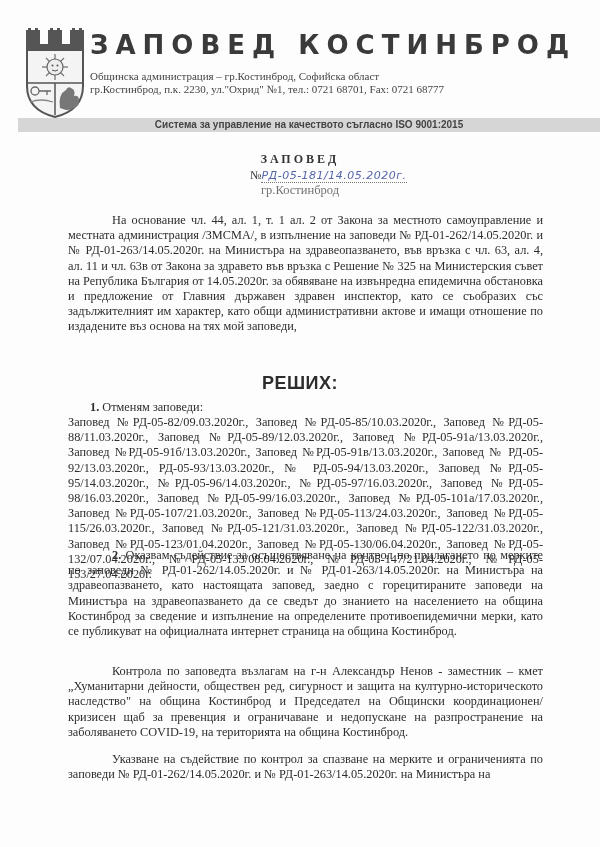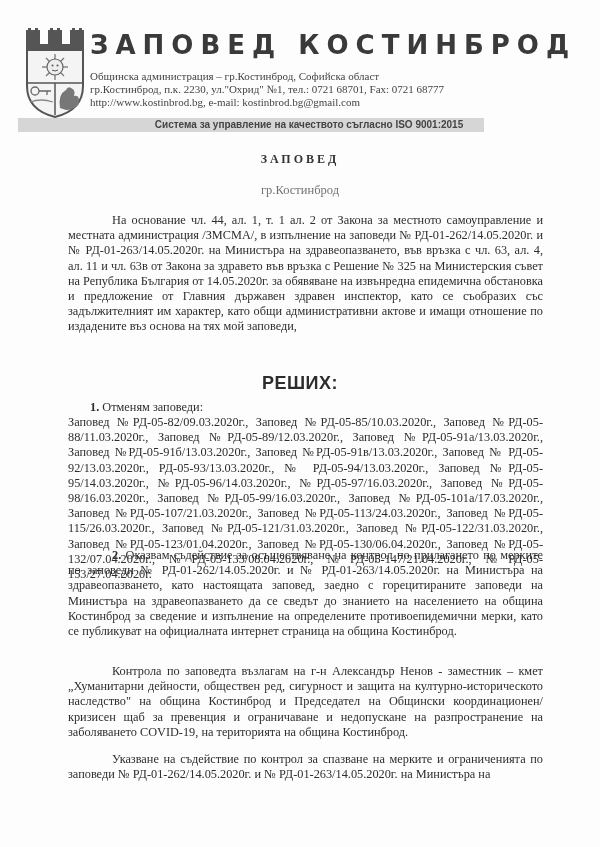--- a/index.html
+++ b/index.html
@@ -5,21 +5,21 @@
   html, body { margin: 0; padding: 0; background: #ffffff; }
   body { width: 600px; height: 847px; position: relative; overflow: hidden; color: #2a2a2a; }
   .page { position: absolute; left: 0; top: 0; width: 600px; height: 847px; background: #fdfdfd; }
 
   
   .crest { position: absolute; left: 24px; top: 28px; width: 62px; height: 90px; }
   .org-title { position: absolute; left: 90px; top: 30px; font-family: "DejaVu Sans", sans-serif; font-weight: bold;
     font-size: 26px; letter-spacing: 7px; color: #3a3a3a; white-space: nowrap; }
   .org-lines { position: absolute; left: 90px; top: 70px; font-family: Liberation Serif, serif; font-size: 11px;
     line-height: 13px; color: #444; white-space: nowrap; }
-  .iso-band { position: absolute; left: 18px; top: 118px; width: 466px; height: 14px; background: #d6d6d6; }
+  .iso-band { position: absolute; left: 18px; top: 118px; width: 582px; height: 14px; background: #d6d6d6; }
   .iso-text { position: absolute; left: 0; width: 582px; top: 0; text-align: center; font-family: "Liberation Sans", sans-serif;
     font-weight: bold; font-size: 10px; line-height: 14px; color: #444; }
 
   
   .title { position: absolute; left: 0; width: 600px; top: 152px; text-align: center; font-family: "Liberation Serif", serif;
     font-weight: bold; font-size: 12px; letter-spacing: 3px; color: #333; }
   .order-no { position: absolute; left: 250px; top: 168px; font-family: "Liberation Serif", serif; font-size: 12px; color: #333; white-space: nowrap; }
   .order-no .hand { font-family: "DejaVu Sans", sans-serif; font-style: italic; font-size: 11px; color: #5566aa;
     border-bottom: 1px dotted #777; letter-spacing: 0.5px; }
   .city { position: absolute; left: 0; width: 600px; top: 183px; text-align: center; font-family: "Liberation Serif", serif; font-size: 12.5px; color: #737373; }
@@ -79,28 +79,30 @@
     <line x1="23" y1="63" x2="23" y2="67" stroke="#666" stroke-width="1.3"></line>
     <path d="M6 74 Q17 70 29 74" stroke="#888" fill="none" stroke-width="1.3"></path>
 
     <path d="M36 80 Q34 66 42 62 Q44 58 47 60 Q52 62 50 68 Q56 66 55 76 Q50 82 42 82 Z" fill="#777"></path>
   </svg>
 
   <div class="org-title">ЗАПОВЕД КОСТИНБРОД</div>
   <div class="org-lines">
     <div>Общинска администрация – гр.Костинброд, Софийска област</div>
     <div>гр.Костинброд, п.к. 2230, ул."Охрид" №1, тел.: 0721 68701, Fax: 0721 68777</div>
-    <div>http://www.kostinbrod.bg, e-mail: kostinbrod.bg@gmail.com</div>
   </div>
 
   <div class="iso-band">
     <div class="iso-text">Система за управление на качеството съгласно ISO 9001:2015</div>
   </div>
 
   <div class="title">ЗАПОВЕД</div>
+  <div class="order-no">
+    <span>№</span><span class="hand">РД-05-181/14.05.2020г.</span>
+  </div>
   <div class="city">гр.Костинброд</div>
 
   <div class="txt p1"><span class="indent"></span><span>На основание чл. 44, ал. 1, т. 1  ал. 2 от Закона за местното самоуправление и местната администрация /ЗМСМА/, в изпълнение на заповеди № РД-01-262/14.05.2020г. и № РД-01-263/14.05.2020г. на Министъра на здравеопазването, във връзка с  чл. 63, ал. 4, ал. 11 и чл. 63в от Закона за здравето във връзка с Решение № 325 на Министерския съвет на Република България от 14.05.2020г. за обявяване на извънредна епидемична обстановка и предложение от Главния държавен здравен инспектор, като се съобразих със задължителният им характер, като общи административни актове и имащи отношение по издадените въз основа на тях мой заповеди,</span></div>
 
   <div class="decided">РЕШИХ:</div>
 
   <div class="txt item1-head"><span class="indent" style="width:22px"></span><b>1.</b> <span>Отменям заповеди:</span></div>
   <div class="txt list">Заповед №РД-05-82/09.03.2020г., Заповед №РД-05-85/10.03.2020г., Заповед №РД-05-88/11.03.2020г., Заповед №РД-05-89/12.03.2020г., Заповед №РД-05-91а/13.03.2020г., Заповед №РД-05-91б/13.03.2020г., Заповед №РД-05-91в/13.03.2020г., Заповед № РД-05-92/13.03.2020г., РД-05-93/13.03.2020г., № РД-05-94/13.03.2020г., Заповед №РД-05-95/14.03.2020г., №РД-05-96/14.03.2020г., №РД-05-97/16.03.2020г., Заповед №РД-05-98/16.03.2020г., Заповед №РД-05-99/16.03.2020г., Заповед №РД-05-101а/17.03.2020г., Заповед №РД-05-107/21.03.2020г., Заповед №РД-05-113/24.03.2020г., Заповед №РД-05-115/26.03.2020г., Заповед №РД-05-121/31.03.2020г., Заповед №РД-05-122/31.03.2020г., Заповед №РД-05-123/01.04.2020г., Заповед №РД-05-130/06.04.2020г., Заповед №РД-05-132/07.04.2020г., №РД-05-133/08.04.2020г., №РД-05-147/21.04.2020г., №РД-05-153/27.04.2020г.</div>
 
   <div class="txt p2"><span class="indent"></span><b>2.</b> <span>Оказвам съдействие за осъществяване на контрол по прилагането по мерките по заповеди № РД-01-262/14.05.2020г. и № РД-01-263/14.05.2020г. на Министъра на здравеопазването, като настоящата заповед, заедно с горецитираните заповеди на Министъра на здравеопазването да се сведът до знанието на населението на община Костинброд за сведение и изпълнение на определените противоепидемични мерки, като се публикуват на официалната интернет страница на община Костинброд.</span></div>

